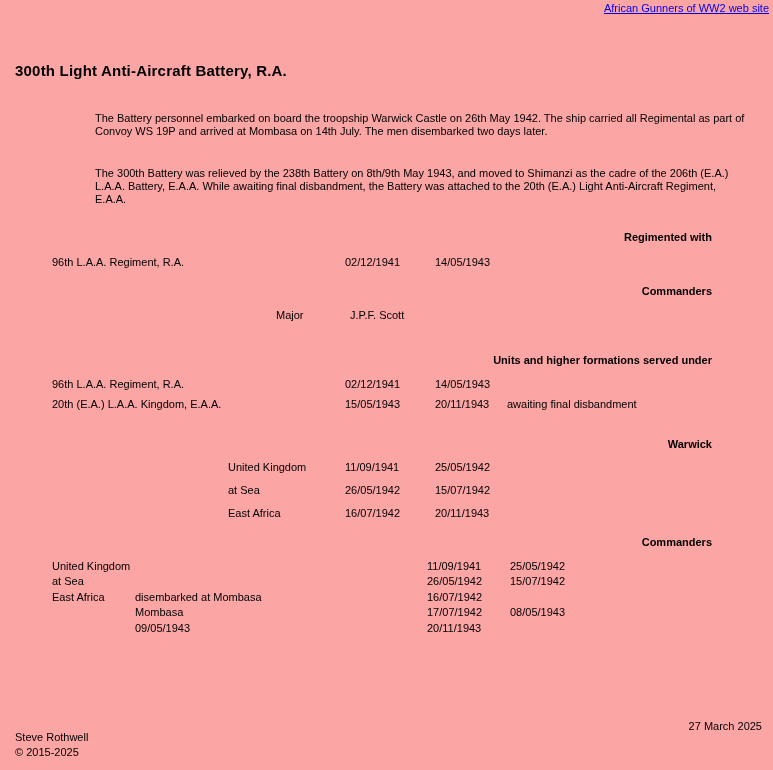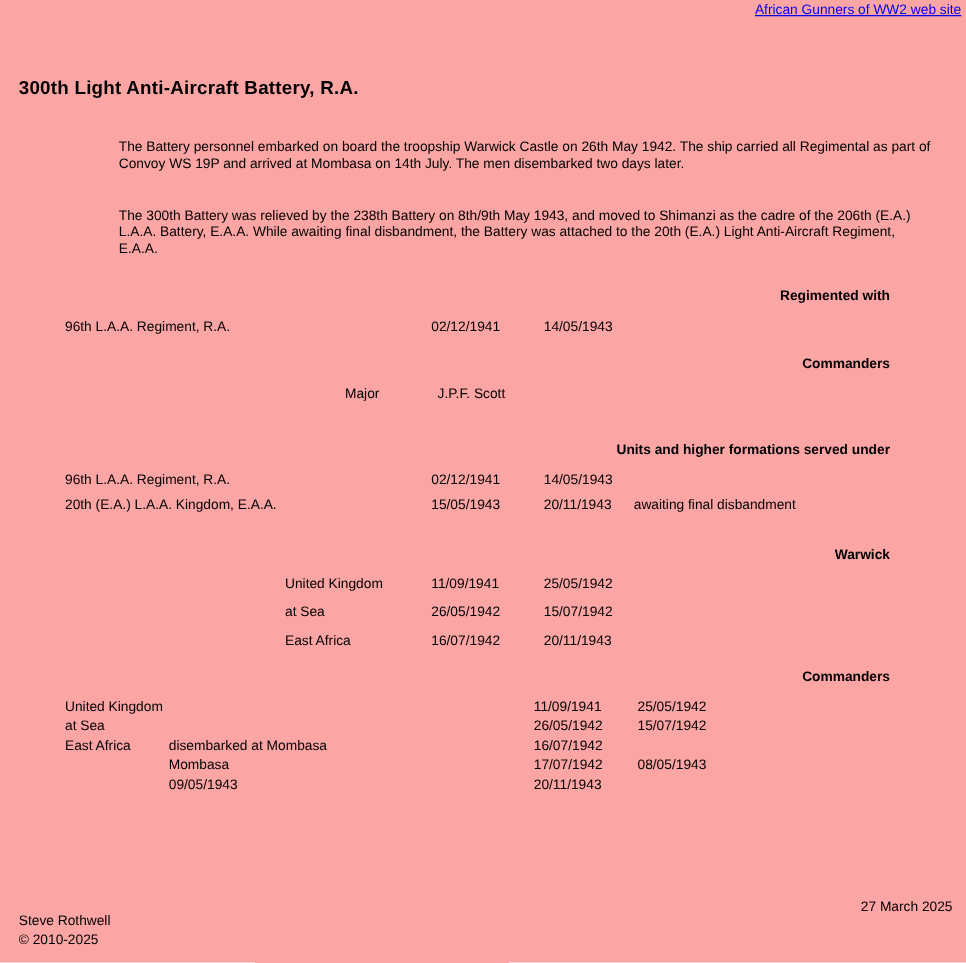--- a/index.html
+++ b/index.html
@@ -166,16 +166,16 @@
     <span>17/07/1942</span>
     <span>08/05/1943</span>
   </div>
   <div class="lrow" style="top:622px">
     <span></span>
     <span>09/05/1943</span>
     <span>20/11/1943</span>
   </div>
 
   <div class="f-author">Steve Rothwell</div>
-  <div class="f-copy">© 2010-2025</div>
+  <div class="f-copy">© 2015-2025</div>
   <div class="f-date">27 March 2025</div>
 
 </div>
 
 </body></html>

